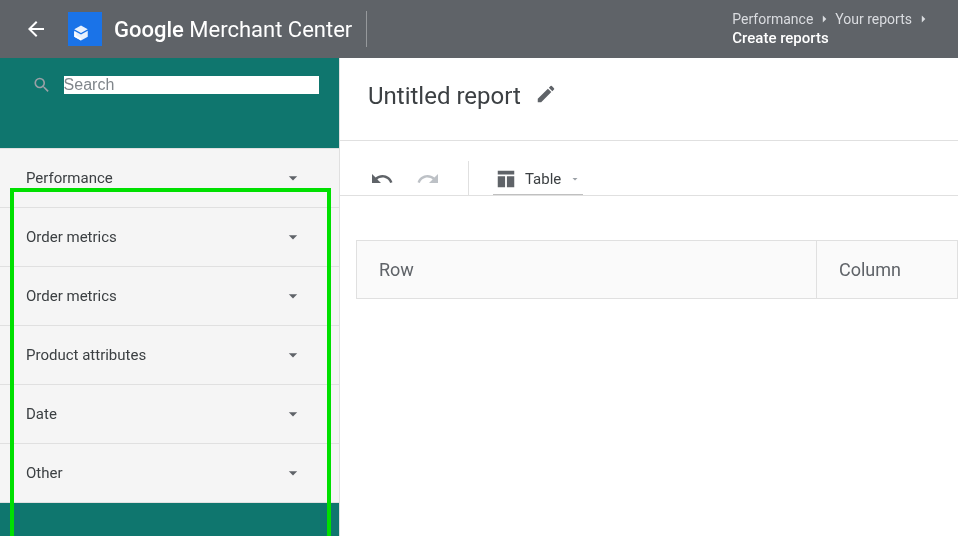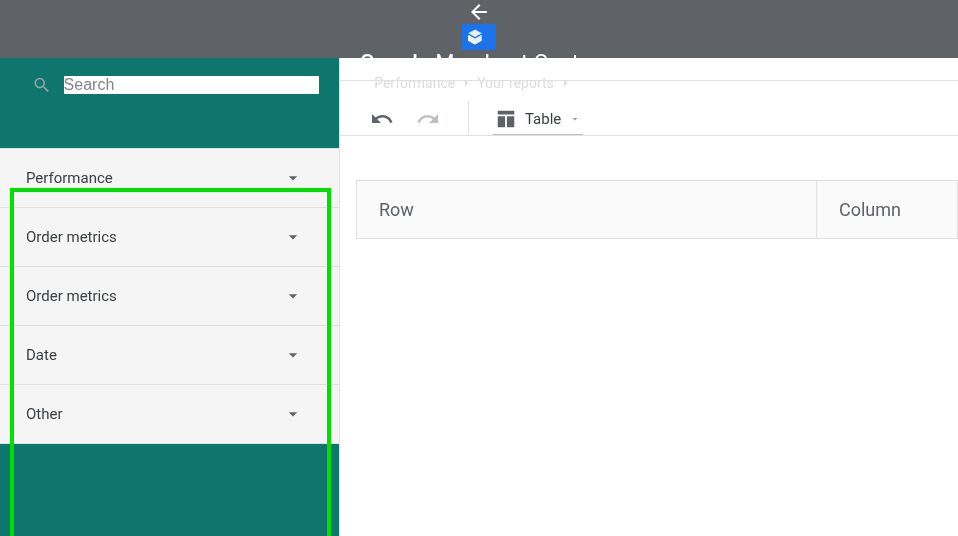--- a/index.html
+++ b/index.html
@@ -10,21 +10,20 @@
       height: 536px;
       overflow: hidden;
     }
     .header {
       background: #5f6368;
       height: 58px;
       display: flex;
       align-items: center;
       padding: 0 16px;
       color: #fff;
-      flex-direction: column;
     }
     .back-btn {
       width: 40px; height: 40px;
       display: flex;
       align-items: center; justify-content: center;
       cursor: pointer;
       border-radius: 50%;
     }
     .logo-box {
       width: 34px; height: 34px;
@@ -222,37 +221,51 @@
             <path d="M7 10l5 5 5-5z"></path>
           </svg>
       </div>
       <div class="acc-item">
         <span>Order metrics</span>
         <svg width="20" height="20" viewBox="0 0 24 24" fill="#5f6368">
             <path d="M7 10l5 5 5-5z"></path>
           </svg>
       </div>
       <div class="acc-item">
+        <span>Product attributes</span>
+        <svg width="20" height="20" viewBox="0 0 24 24" fill="#5f6368">
+            <path d="M7 10l5 5 5-5z"></path>
+          </svg>
+      </div>
+      <div class="acc-item">
         <span>Date</span>
         <svg width="20" height="20" viewBox="0 0 24 24" fill="#5f6368">
             <path d="M7 10l5 5 5-5z"></path>
           </svg>
       </div>
       <div class="acc-item">
         <span>Other</span>
         <svg width="20" height="20" viewBox="0 0 24 24" fill="#5f6368">
             <path d="M7 10l5 5 5-5z"></path>
           </svg>
       </div>
     </div>
 
     <div class="highlight-box"></div>
   </div>
 
   <div class="main">
+    <div class="title-row">
+      <div class="report-title">Untitled report</div>
+      <div class="edit-icon">
+        <svg width="22" height="22" viewBox="0 0 24 24" fill="#5f6368">
+            <path d="M3 17.25V21h3.75L17.81 9.94l-3.75-3.75L3 17.25zM20.71 7.04a1 1 0 000-1.41l-2.34-2.34a1 1 0 00-1.41 0l-1.83 1.83 3.75 3.75 1.83-1.83z"></path>
+          </svg>
+      </div>
+    </div>
 
     <div class="toolbar">
       <div class="toolbar-btn">
         <svg width="24" height="24" viewBox="0 0 24 24" fill="currentColor">
             <path d="M12.5 8c-2.65 0-5.05.99-6.9 2.6L2 7v9h9l-3.62-3.62c1.39-1.16 3.16-1.88 5.12-1.88 3.54 0 6.55 2.31 7.6 5.5l2.37-.78C21.08 11.03 17.15 8 12.5 8z"></path>
           </svg>
       </div>
       <div class="toolbar-btn disabled">
         <svg width="24" height="24" viewBox="0 0 24 24" fill="currentColor">
             <path d="M18.4 10.6C16.55 8.99 14.15 8 11.5 8c-4.65 0-8.58 3.03-9.96 7.22L3.9 16c1.05-3.19 4.05-5.5 7.6-5.5 1.95 0 3.73.72 5.12 1.88L13 16h9V7l-3.6 3.6z"></path>

